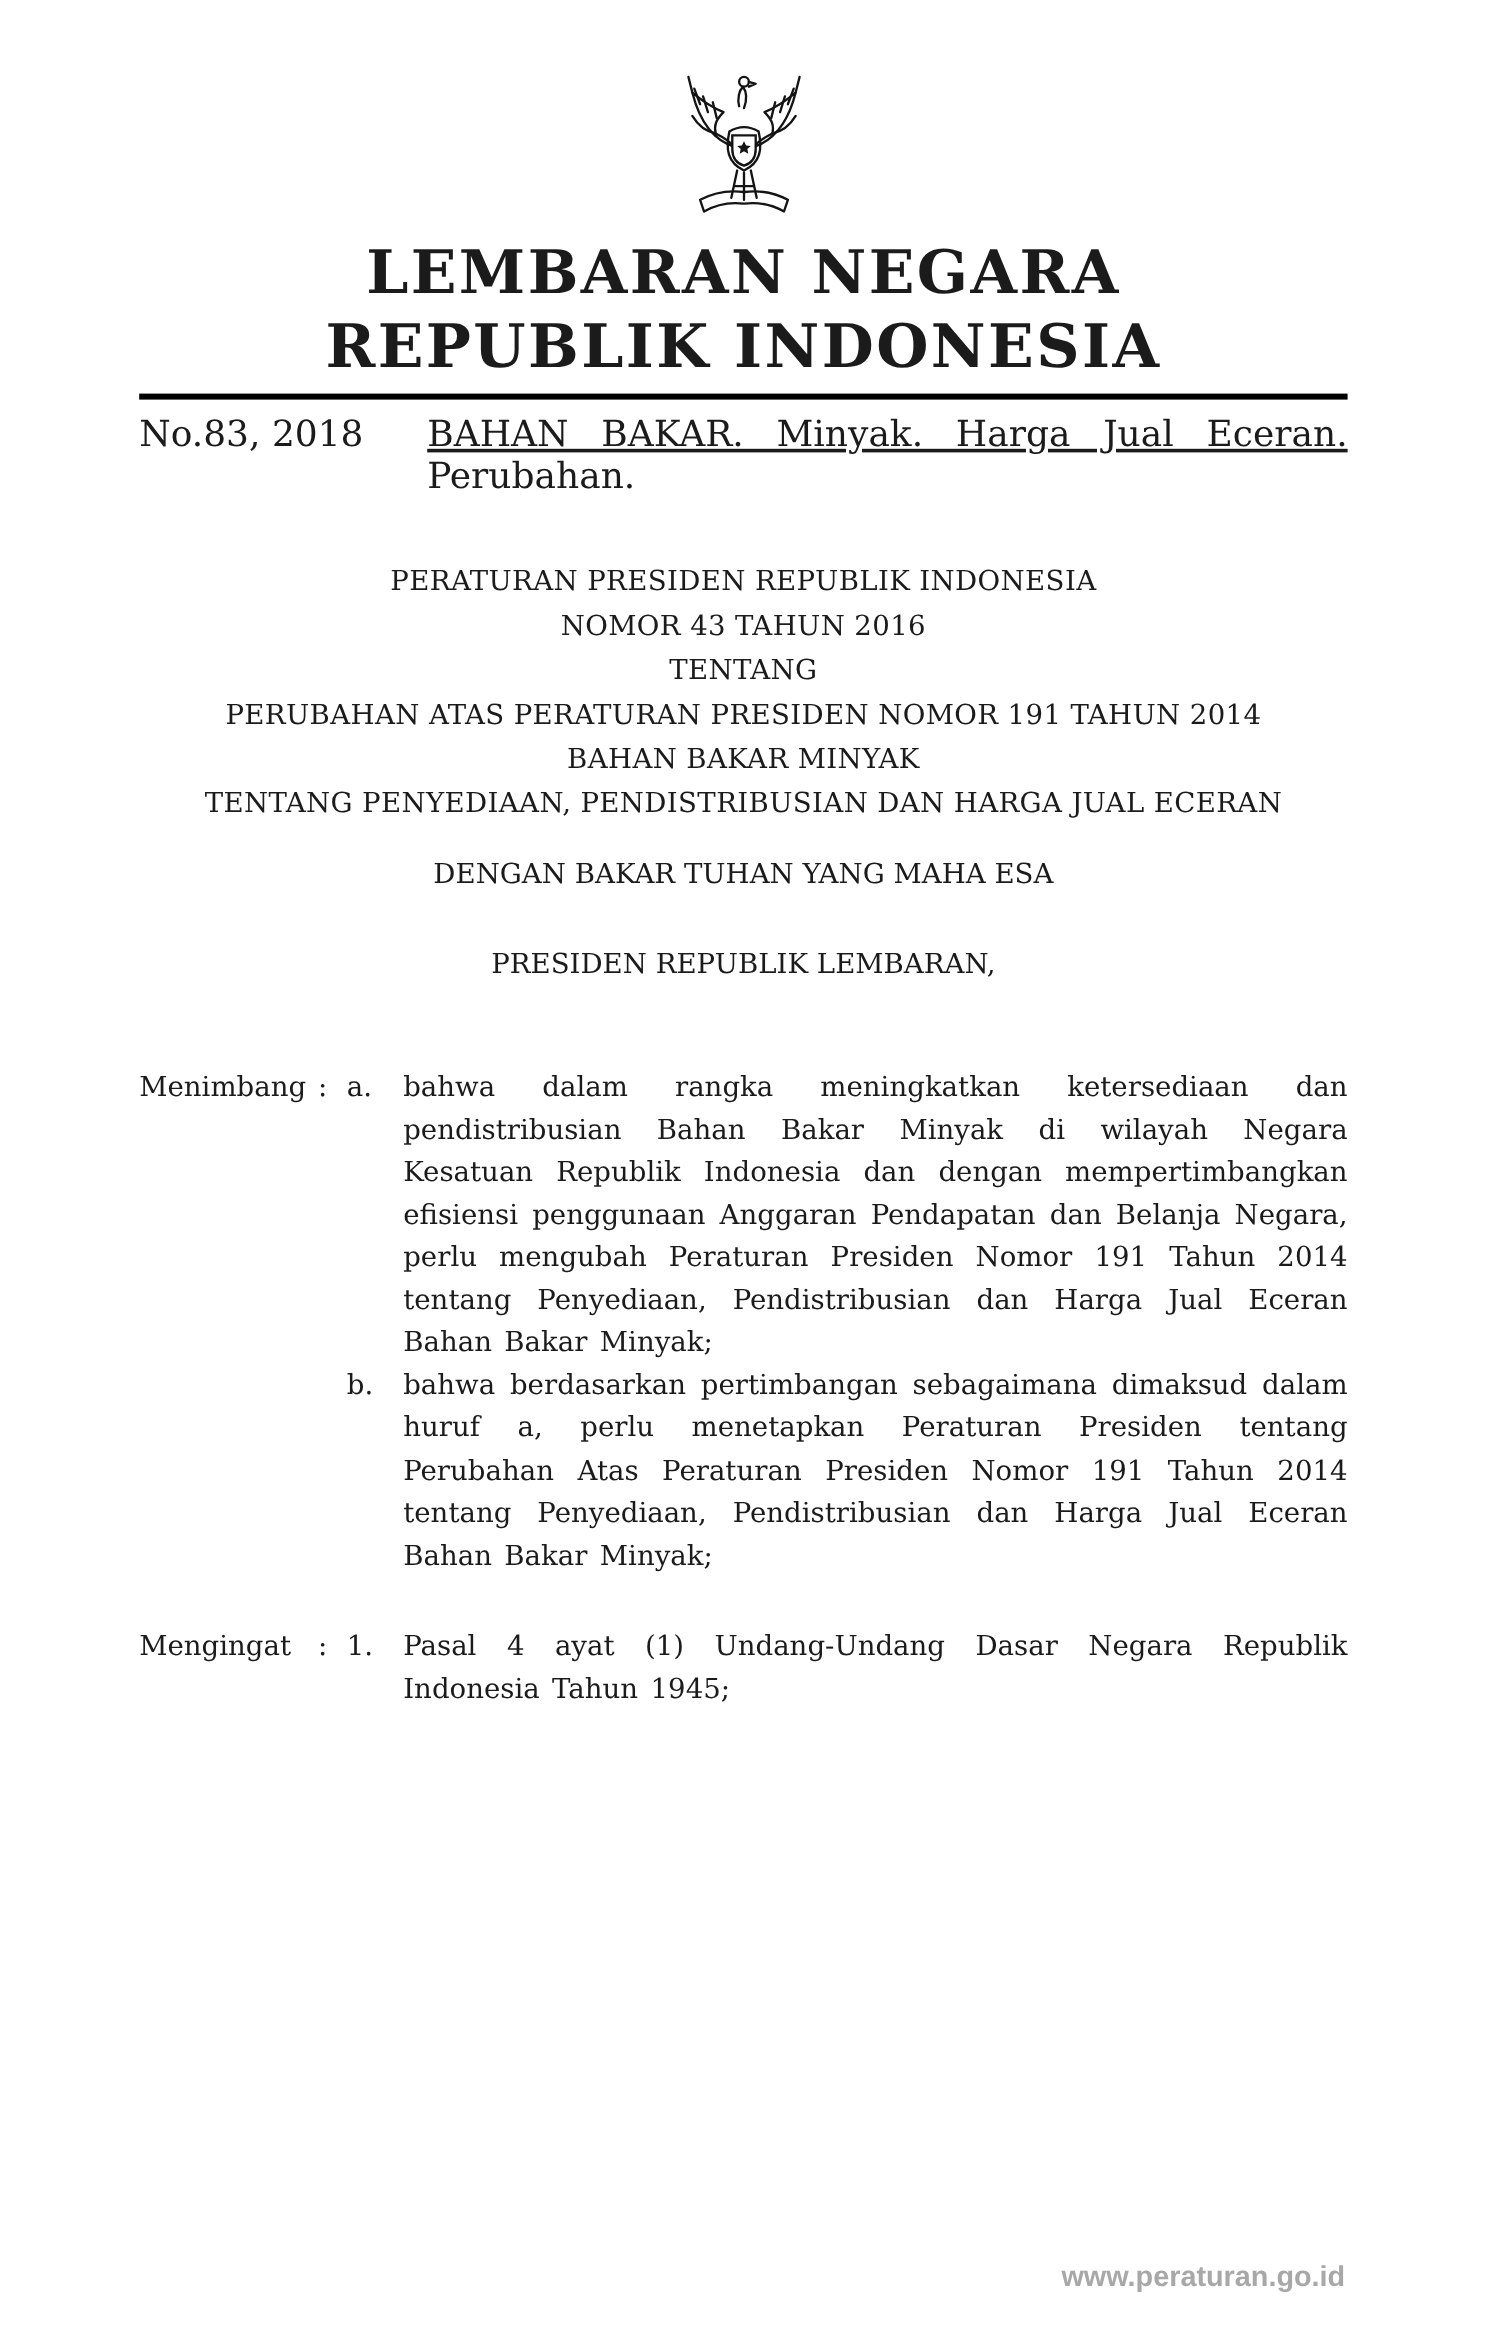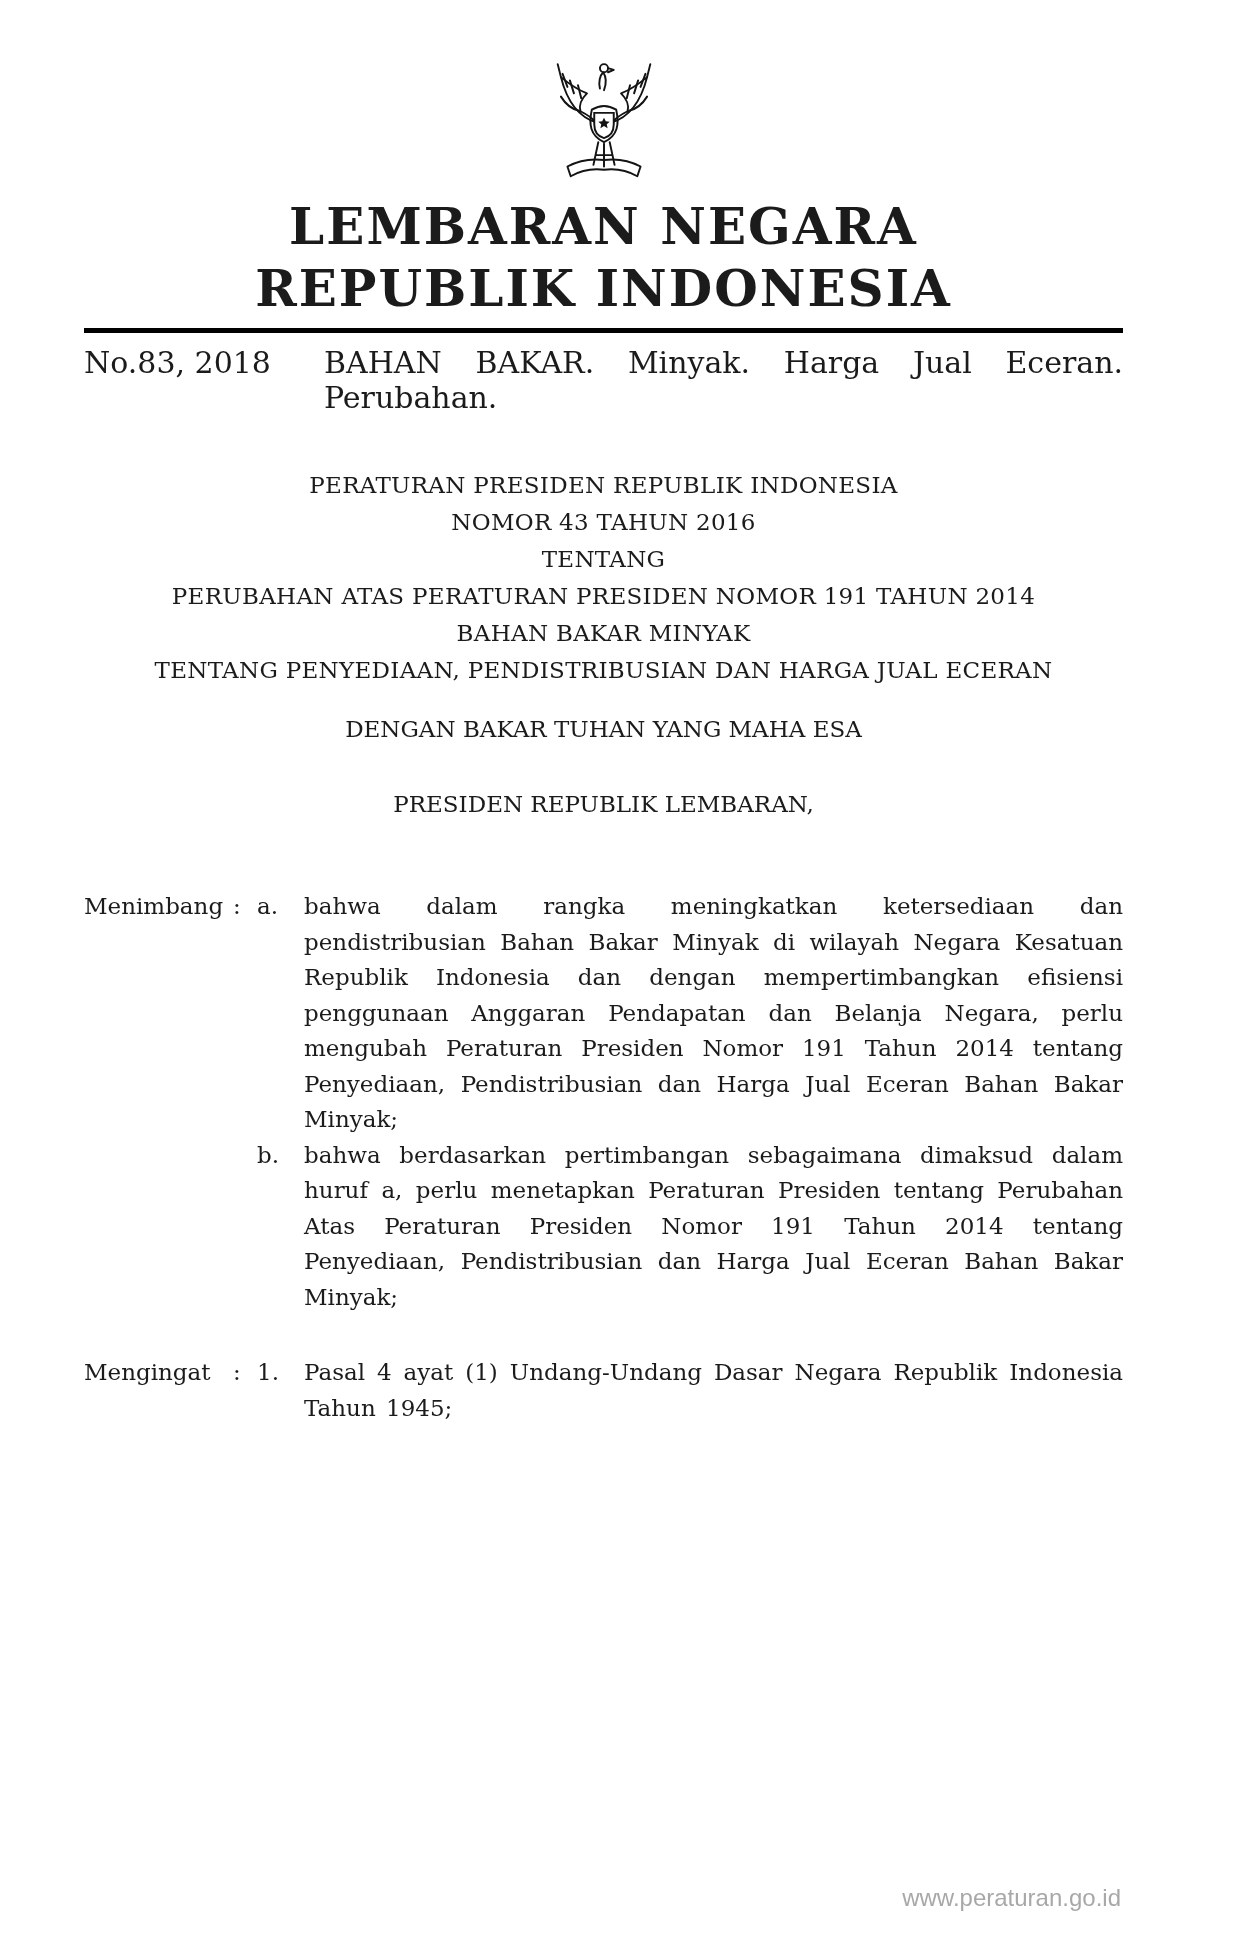--- a/index.html
+++ b/index.html
@@ -6,21 +6,21 @@
   .page {
     position: relative;
     width: 1241px;
     height: 1950px;
     margin: 0 auto;
     background: #ffffff;
     font-family: "DejaVu Serif", serif;
     color: #1b1b1b;
     overflow: hidden;
   }
-  .content { padding: 0 118px 0 84px; }
+  .content { padding: 0 118px 0 116px; }
 
   
   .emblem-wrap {
     padding-top: 56px;
     display: flex;
     justify-content: center;
   }
 
   
   .masthead {
@@ -44,20 +44,21 @@
     display: flex;
     margin-top: 12px;
     font-size: 30px;
     line-height: 35px;
   }
   .meta-no { width: 240px; flex: 0 0 240px; }
   .meta-subject { flex: 1; }
   .meta-subject .subj-line-1 {
     text-align: justify;
     text-align-last: justify;
+    text-decoration: underline;
   }
   .meta-subject .subj-line-2 { text-align: left; }
 
   
   .title-block {
     margin-top: 52px;
     text-align: center;
     font-size: 23px;
     line-height: 37px;
     letter-spacing: 0.3px;
@@ -96,20 +97,21 @@
   }
 
   
   .footer-url {
     position: absolute;
     right: 120px;
     bottom: 38px;
     font-family: "Liberation Sans", sans-serif;
     font-size: 24px;
     color: #a8a8a8;
+    font-weight: bold;
   }
 </style>
 </head>
 <body>
 
 <div class="page">
   <div class="content">
 
     <div class="emblem-wrap">
       <svg viewBox="0 0 150 160" width="122" height="130" aria-hidden="true">

